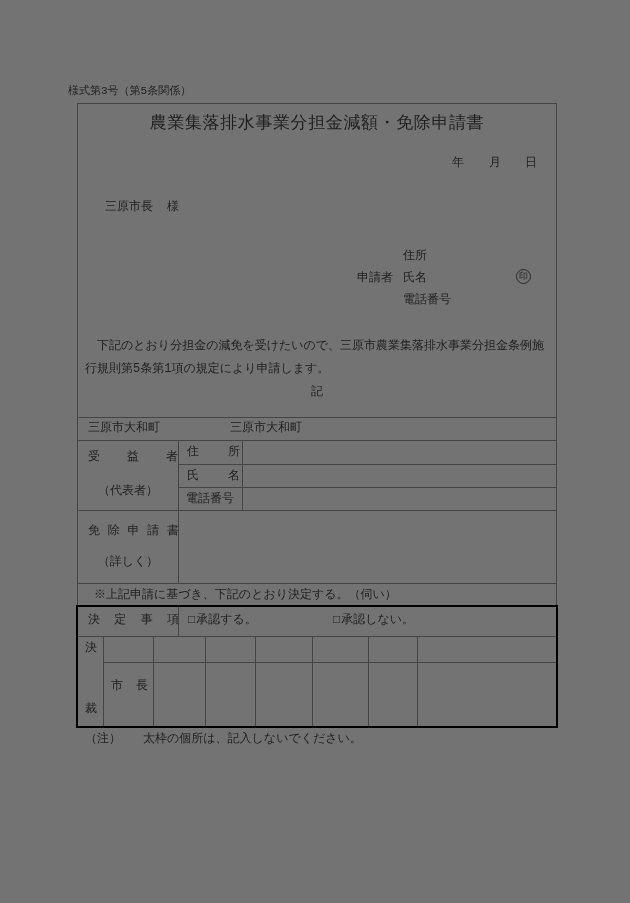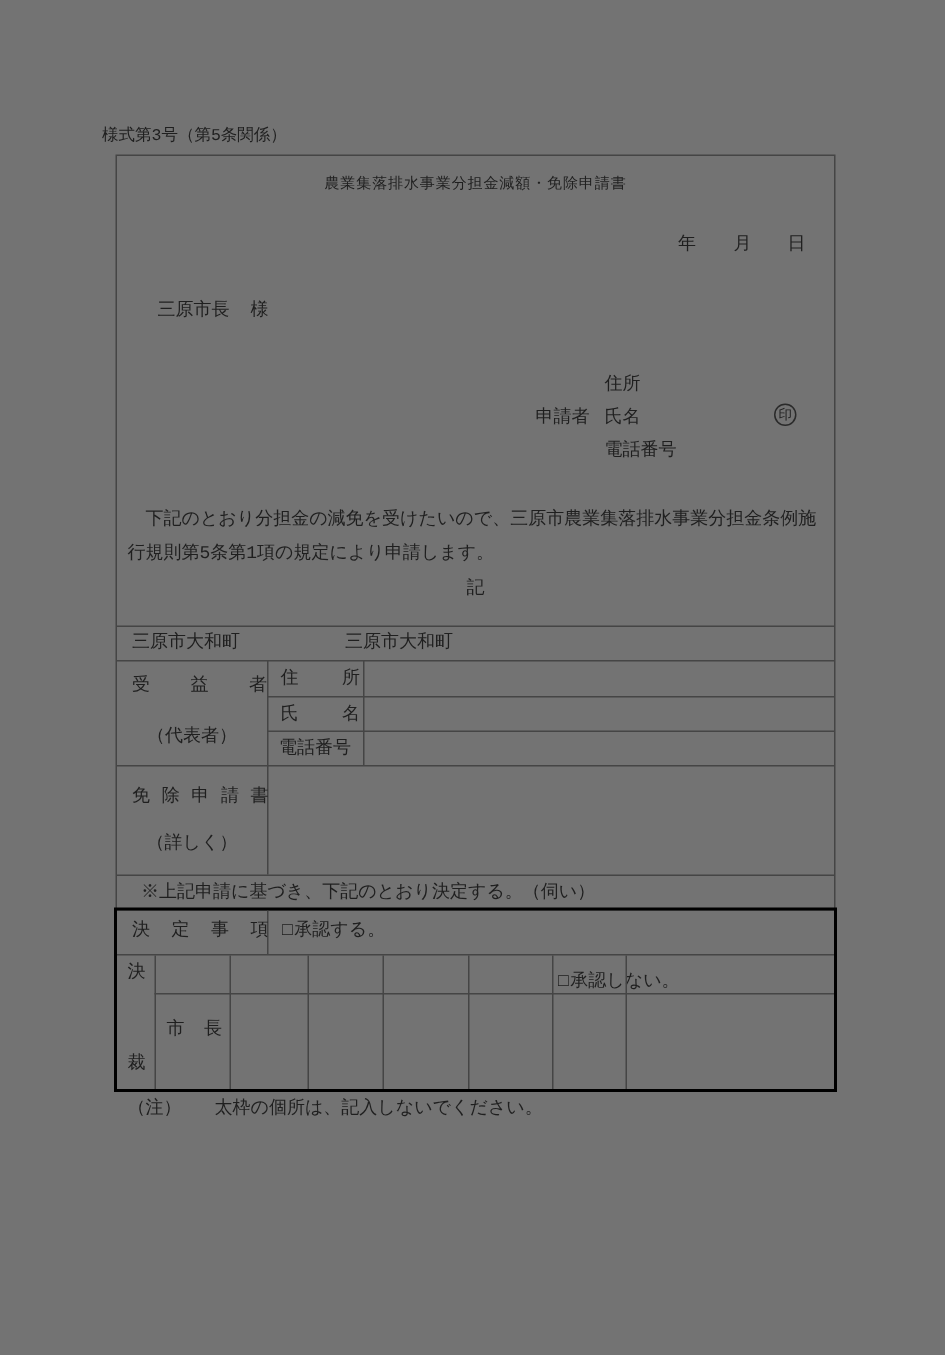--- a/index.html
+++ b/index.html
@@ -10,21 +10,21 @@
     font-size:12px; overflow:hidden;
   }
   .t { position:absolute; white-space:nowrap; line-height:14px; }
   .just { text-align:justify; text-align-last:justify; white-space:normal; }
   .ctr { text-align:center; white-space:normal; }
   .box { position:absolute; box-sizing:border-box; }
   .outer { border:1px solid #454545; }
   .thick { border:2px solid #000; }
   .hl { position:absolute; height:1px; background:#454545; }
   .vl { position:absolute; width:1px; background:#454545; }
-  .title { letter-spacing:0.6px; font-size:10px; }
+  .title { letter-spacing:0.6px; font-size:17px; }
   .code { font-size:11px; }
   .seal {
     position:absolute; width:15px; height:15px; border:1px solid #2a2a2a;
     border-radius:50%; font-size:9px; line-height:14px; text-align:center;
     box-sizing:border-box;
   }
   .para { white-space:normal; line-height:23px; text-indent:12px; width:467px; }
   .cbx { margin-right:1px; }
 </style>
 </head>
@@ -81,21 +81,21 @@
   <div class="box" style="left:179px; top:511px; width:377px; height:72px;"></div>
 
   <div class="t" style="left:94px; top:588px;">※上記申請に基づき、下記のとおり決定する。（伺い）</div>
 
   <div class="box thick" style="left:76px; top:605px; width:482px; height:123px;"></div>
   <div class="vl" style="left:178px; top:607px; height:29px;"></div>
   <div class="hl" style="left:78px; top:636px; width:478px;"></div>
 
   <div class="t just" style="left:88px; top:613px; width:91px;">決定事項</div>
   <div class="t" style="left:188px; top:613px;"><span class="cbx">□</span><span>承認する。</span></div>
-  <div class="t" style="left:333px; top:647px;margin-left:39px;"><span class="cbx">□</span><span>承認しない。</span></div>
+  <div class="t" style="left:333px; top:613px;"><span class="cbx">□</span><span>承認しない。</span></div>
 
   <div class="vl" style="left:103px; top:637px; height:89px;"></div>
   <div class="vl" style="left:153px; top:637px; height:89px;"></div>
   <div class="vl" style="left:205px; top:637px; height:89px;"></div>
   <div class="vl" style="left:255px; top:637px; height:89px;"></div>
   <div class="vl" style="left:312px; top:637px; height:89px;"></div>
   <div class="vl" style="left:368px; top:637px; height:89px;"></div>
   <div class="vl" style="left:417px; top:637px; height:89px;"></div>
   <div class="hl" style="left:103px; top:662px; width:453px;"></div>
 

